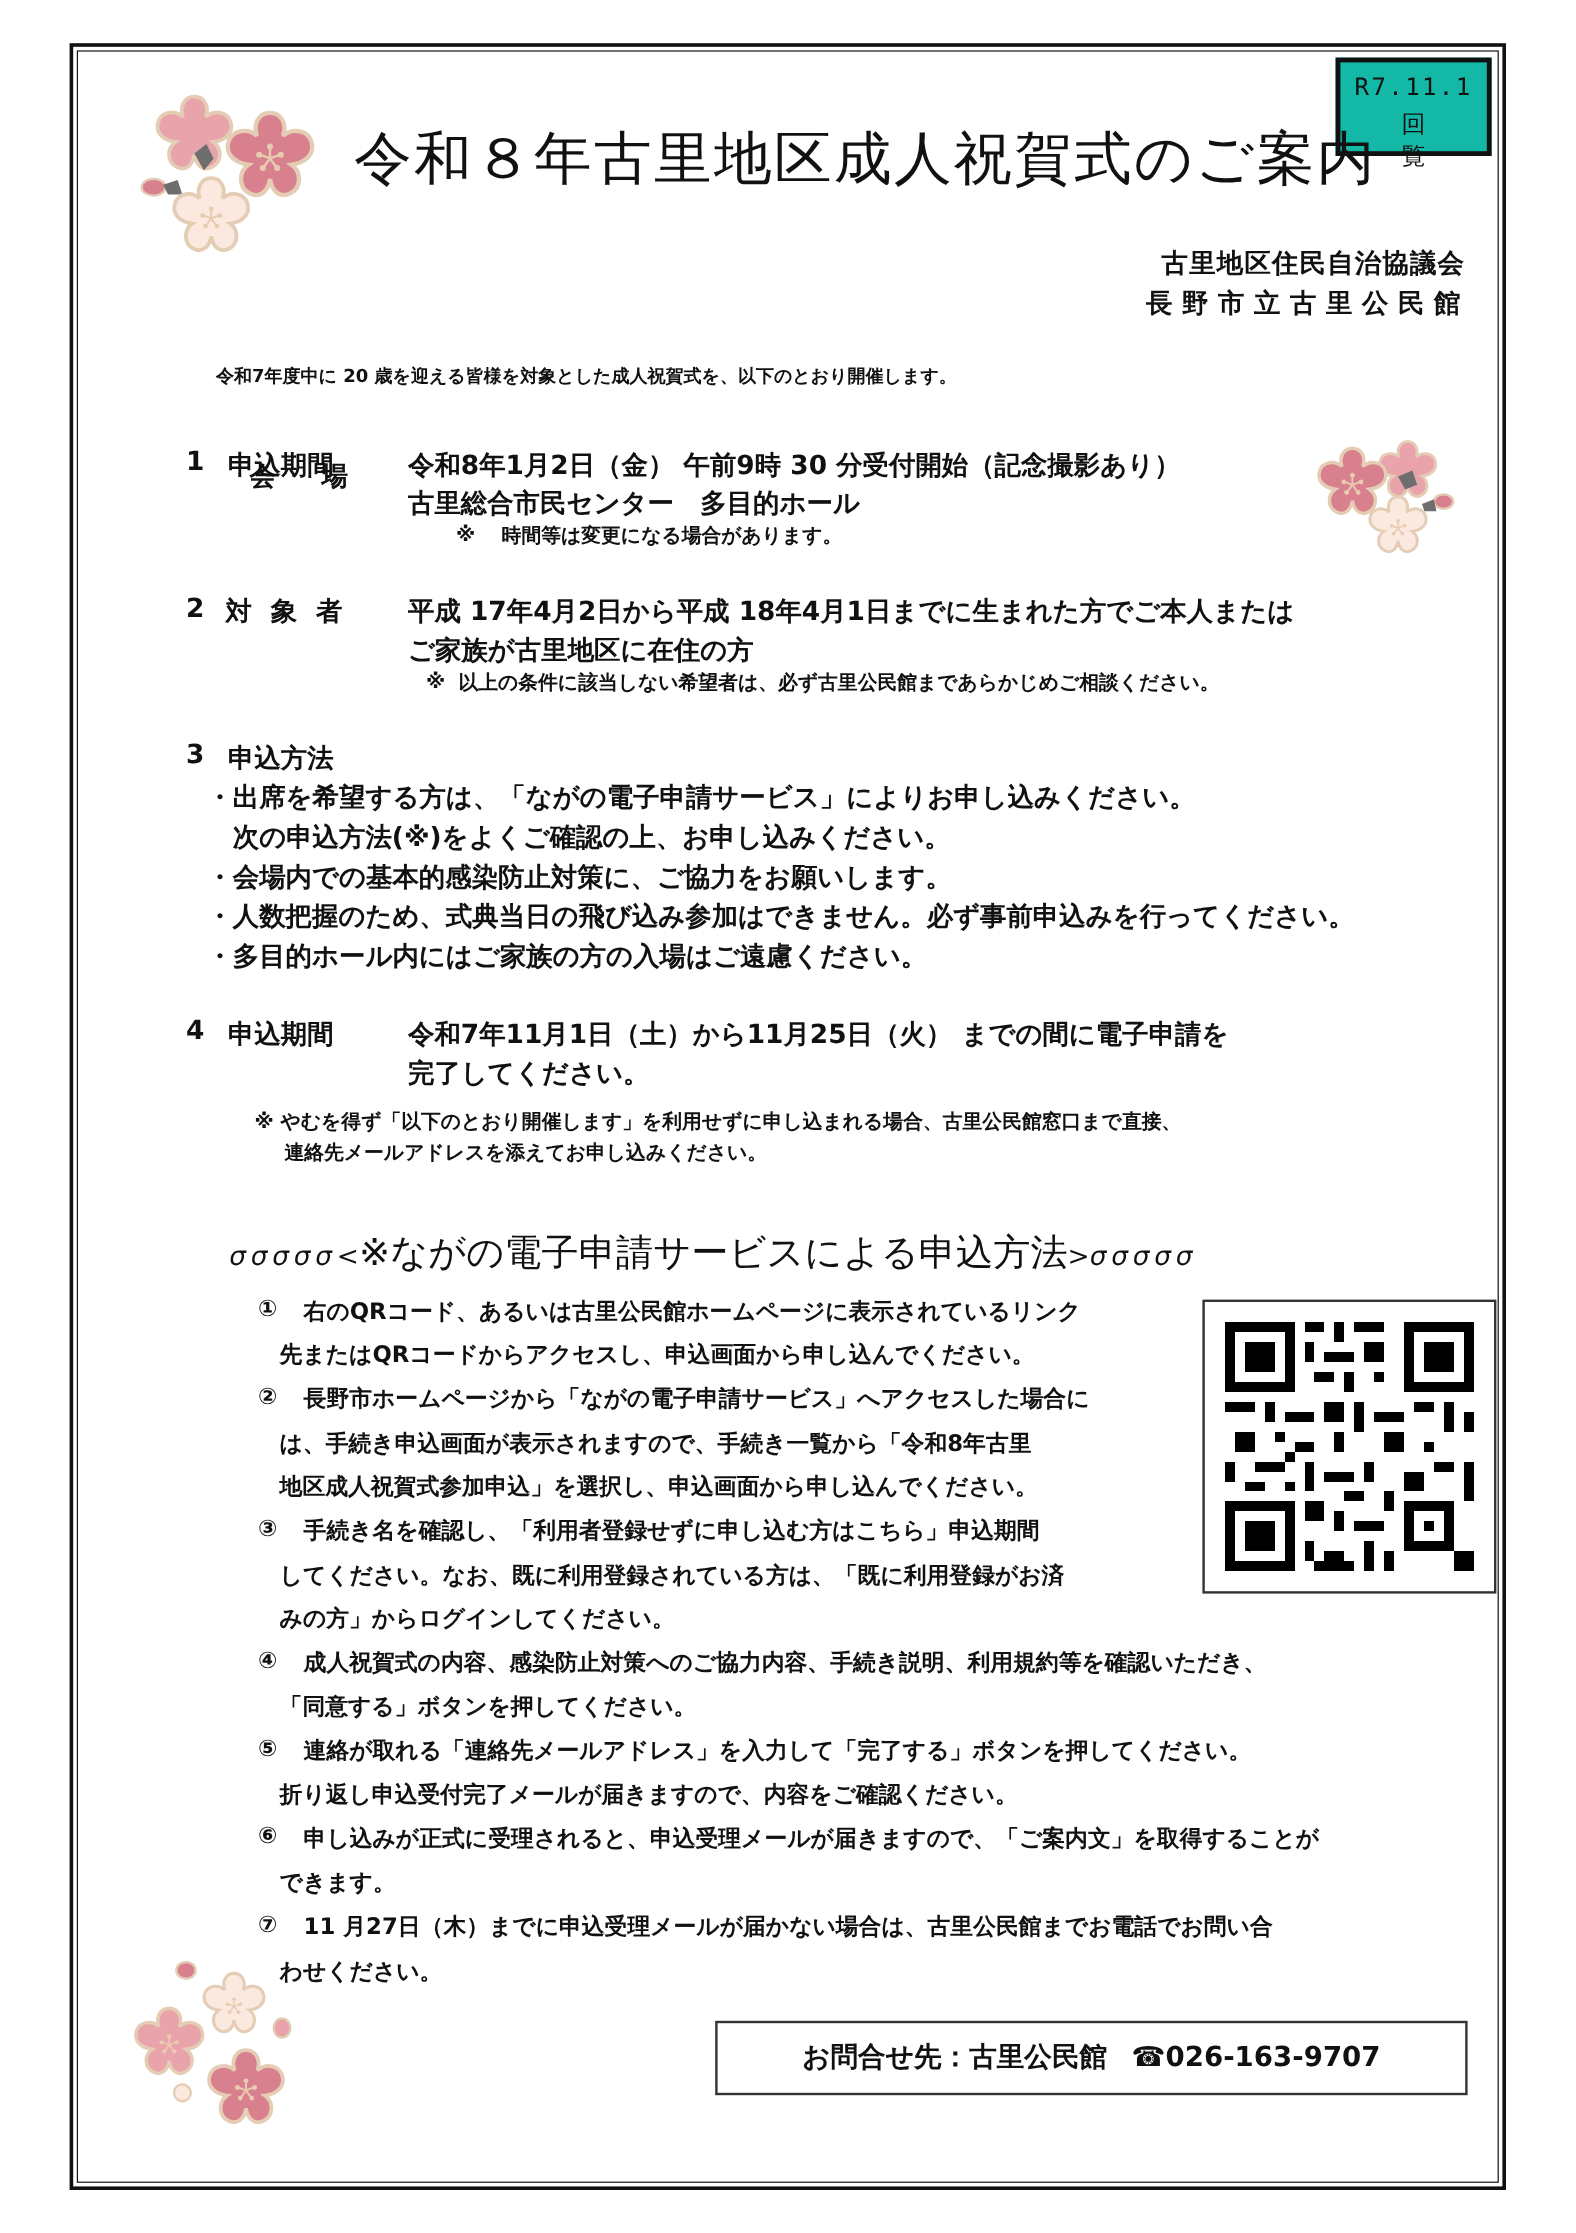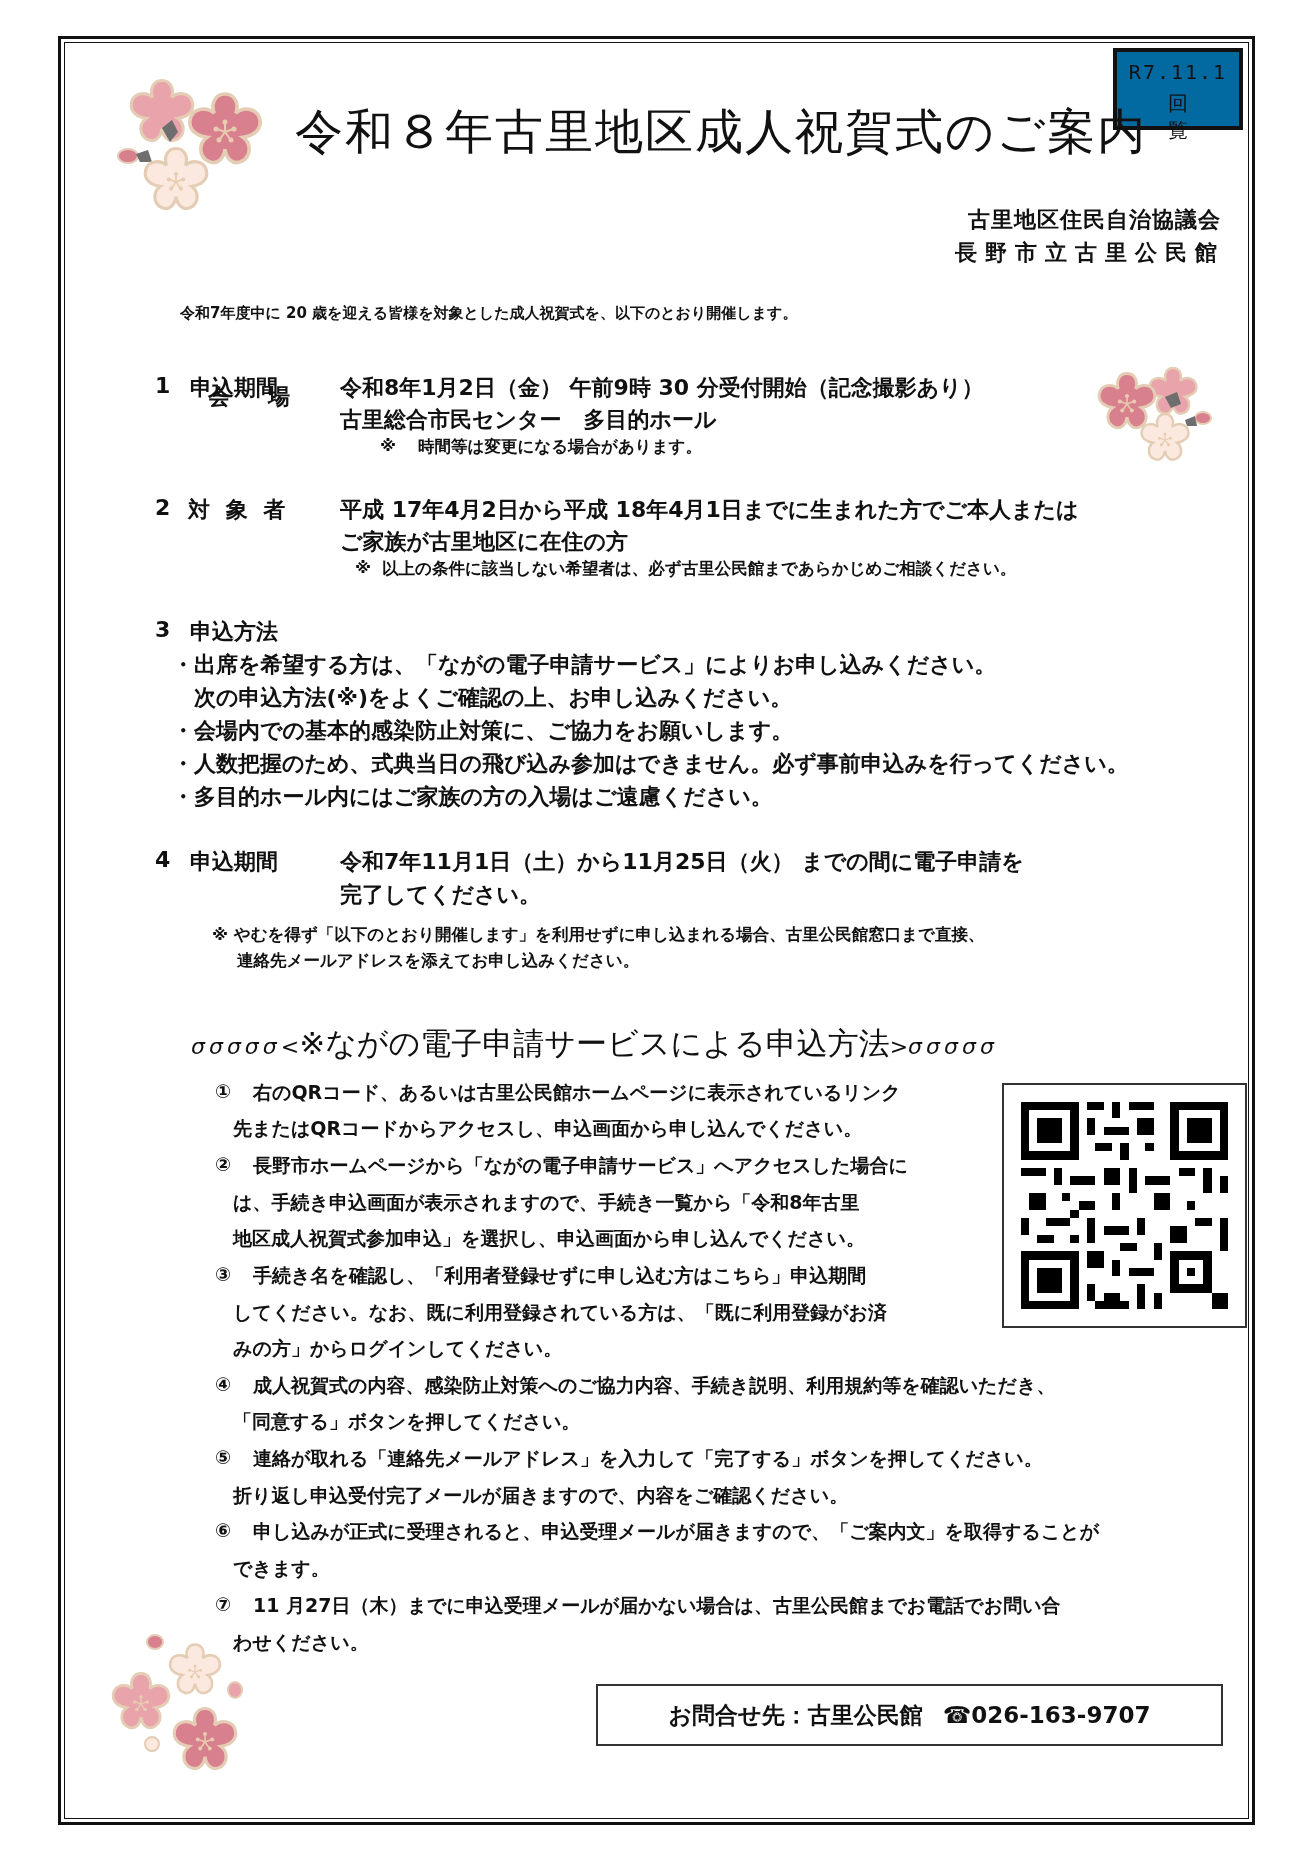--- a/index.html
+++ b/index.html
@@ -10,21 +10,21 @@
   .frame-outer {
     position: absolute; left: 58px; top: 36px; width: 1197px; height: 1789px;
     border: 3px solid #111; box-sizing: border-box;
   }
   .frame-inner {
     position: absolute; left: 64px; top: 42px; width: 1185px; height: 1777px;
     border: 1.5px solid #111; box-sizing: border-box;
   }
   .stamp {
     position: absolute; left: 1113px; top: 48px; width: 130px; height: 82px;
-    border: 4px solid #111; box-sizing: border-box; background: #0369a1;
+    border: 4px solid #111; box-sizing: border-box; background: #14b8a6;
     text-align: center; font-family: "DejaVu Sans Mono", "Liberation Mono", monospace;
   }
   .stamp .l1 { font-size: 20px; letter-spacing: 2px; margin-top: 8px; }
   .stamp .l2 { font-size: 20px; letter-spacing: 22px; margin-top: 6px; padding-left: 22px; }
   .title {
     position: absolute; left: 295px; top: 100px; font-size: 48px; font-weight: normal;
     letter-spacing: 2px; white-space: nowrap;
   }
   .org { position: absolute; right: 92px; font-size: 22px; font-weight: bold; letter-spacing: 1px; white-space: nowrap; }
   .org.o1 { top: 205px; }

